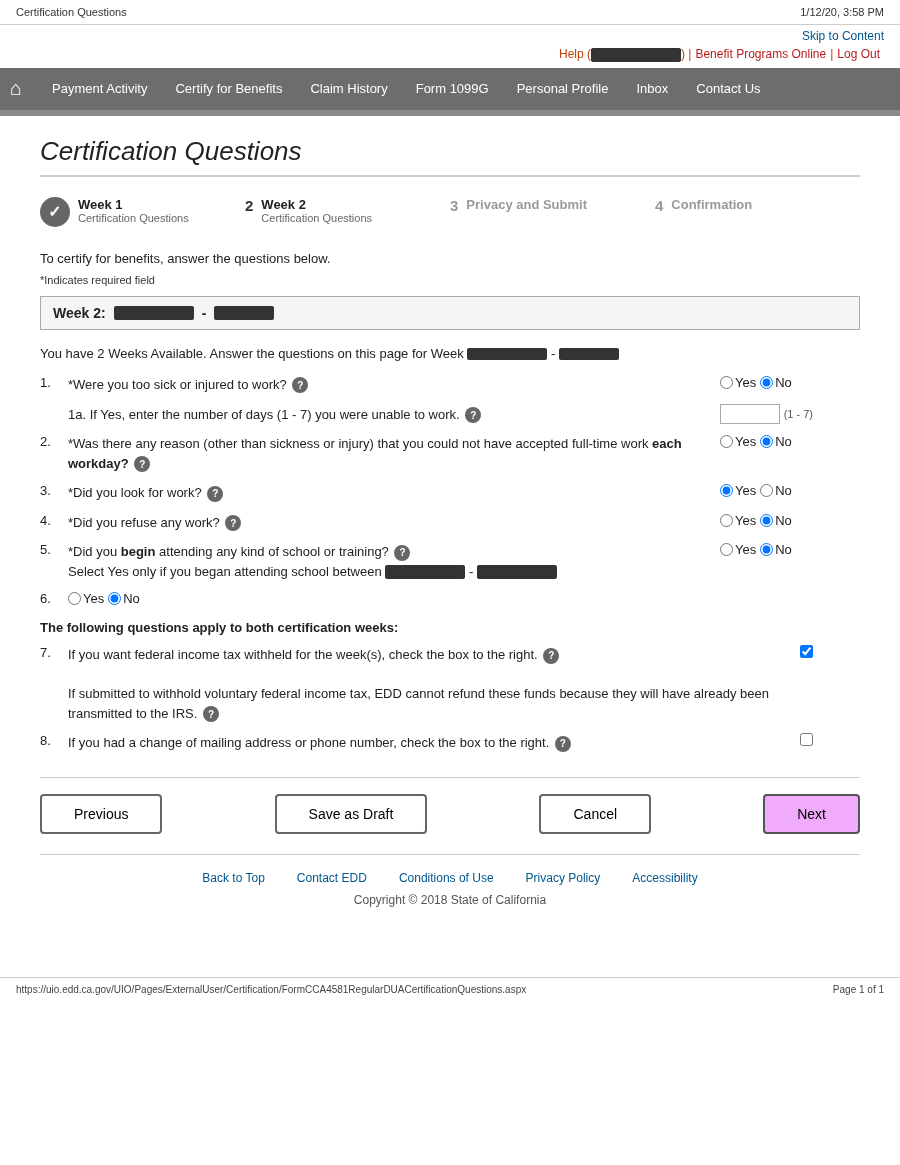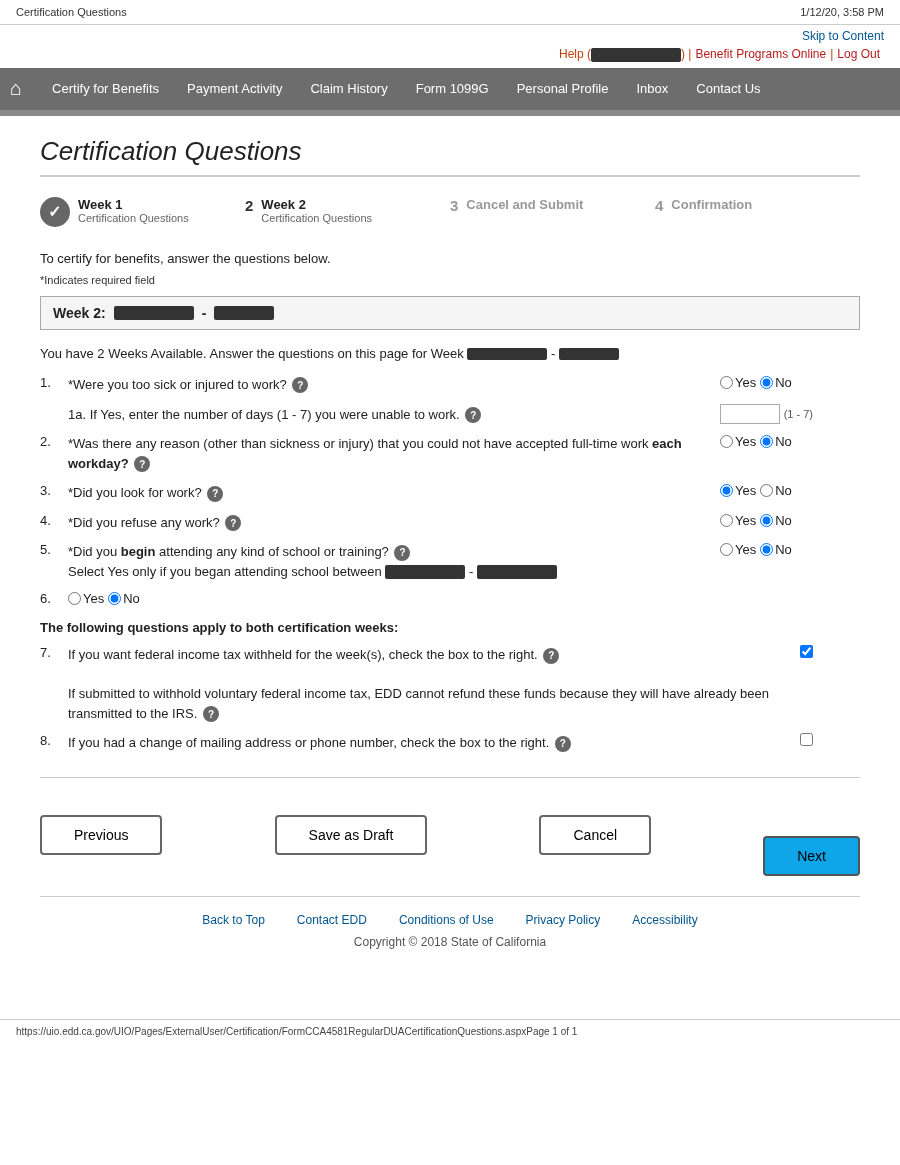--- a/index.html
+++ b/index.html
@@ -71,29 +71,29 @@
 
     
     .checkbox-row { display: flex; align-items: flex-start; margin-bottom: 10px; }
     .checkbox-num { width: 28px; flex-shrink: 0; }
     .checkbox-text { flex: 1; font-size: 13px; line-height: 1.5; }
     .checkbox-answer { width: 60px; flex-shrink: 0; }
 
     
     .button-row { display: flex; justify-content: space-between; align-items: center; margin-top: 24px; border-top: 1px solid #ccc; padding-top: 16px; gap: 20px; }
     .btn { border: 2px solid #666; background: #fff; padding: 10px 32px; font-size: 14px; cursor: pointer; border-radius: 4px; font-weight: normal; }
-    .btn-primary { background: #0ea5e9; border-color: #555; margin-top: 42px; }
+    .btn-primary { background: #f0abfc; border-color: #555; }
 
     
     .footer-links { display: flex; justify-content: center; gap: 32px; padding: 16px 0 8px; font-size: 12px; border-top: 1px solid #ccc; margin-top: 20px; }
     .footer-links a { color: #00568f; text-decoration: none; }
     .footer-copy { text-align: center; font-size: 12px; color: #555; padding-bottom: 20px; }
 
     
-    .url-bar { display: flex; justify-content: flex-start; padding: 6px 16px; font-size: 10px; color: #444; border-top: 1px solid #ccc; margin-top: 20px; }
+    .url-bar { display: flex; justify-content: space-between; padding: 6px 16px; font-size: 10px; color: #444; border-top: 1px solid #ccc; margin-top: 20px; }
     .school-date-box { display: inline-block; background: #333; width: 80px; height: 14px; vertical-align: middle; border-radius: 2px; }
   </style>
 </head>
 <body>
 
 <div class="print-header">
   <span>Certification Questions</span>
   <span>1/12/20, 3:58 PM</span>
 </div>
 
@@ -102,22 +102,22 @@
 </div>
 <div class="help-row">
   <span>Help (<span class="redacted-box"></span>) |</span>
   <a href="#"> Benefit Programs Online</a>
   <span> | </span>
   <a href="#">Log Out</a>
 </div>
 
 <nav class="nav-bar">
   <span class="home-icon">⌂</span>
+  <a href="#">Payment Activity</a>
   <a href="#">Certify for Benefits</a>
-  <a href="#">Payment Activity</a>
   <a href="#">Claim History</a>
   <a href="#">Form 1099G</a>
   <a href="#">Personal Profile</a>
   <a href="#">Inbox</a>
   <a href="#">Contact Us</a>
 </nav>
 <div class="nav-accent"></div>
 
 <div class="main">
   <h1 class="page-title">Certification Questions</h1>
@@ -141,21 +141,21 @@
           <div class="step-label">Week 2</div>
           <div class="step-sub">Certification Questions</div>
         </div>
       </div>
     </div>
 
     <div class="step">
       <div style="display:flex;align-items:flex-start;gap:4px;">
         <span class="step-number inactive">3</span>
         <div class="step-info">
-          <div class="step-label" style="color:#999;">Cancel and Submit</div>
+          <div class="step-label" style="color:#999;">Privacy and Submit</div>
         </div>
       </div>
     </div>
 
     <div class="step">
       <div style="display:flex;align-items:flex-start;gap:4px;">
         <span class="step-number inactive">4</span>
         <div class="step-info">
           <div class="step-label" style="color:#999;">Confirmation</div>
         </div>

